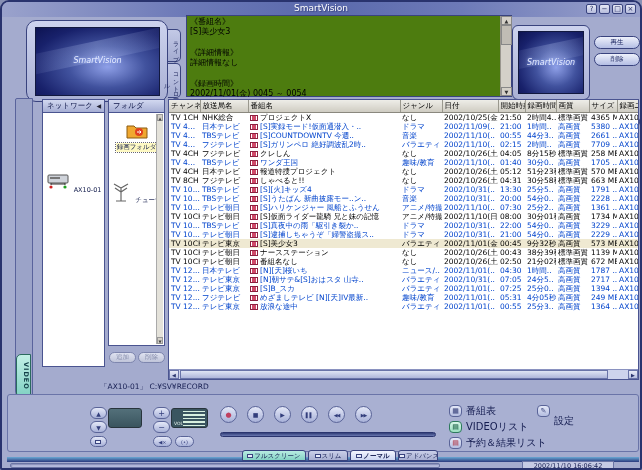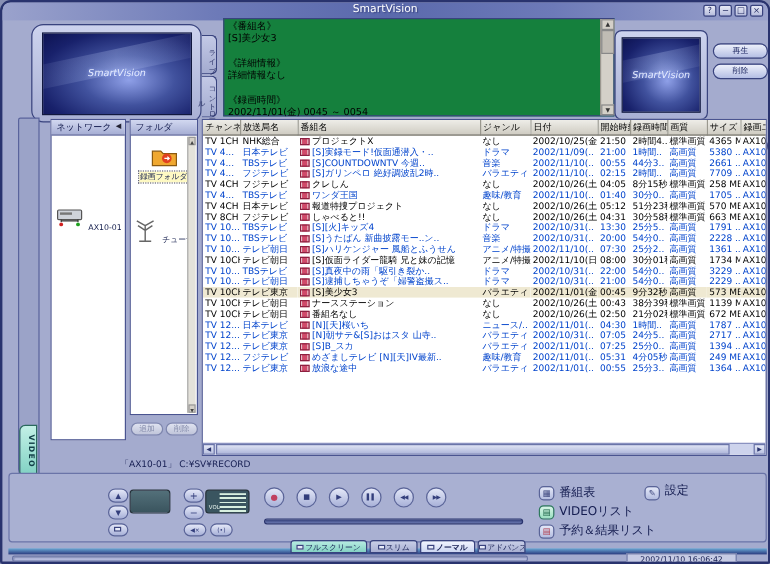--- a/index.html
+++ b/index.html
@@ -21,21 +21,21 @@
     overflow:hidden;}
   .video:before{content:"";position:absolute;left:-20%;top:20%;width:140%;height:30%;
     background:linear-gradient(100deg,transparent,rgba(200,215,255,.25),transparent);transform:rotate(-12deg);}
   .logo{position:absolute;left:0;right:0;top:42%;text-align:center;font-style:italic;font-size:8px;
     color:#e6ecff;text-shadow:0 0 3px #9ab2ff;}
   
   .vtab{position:absolute;width:13px;background:linear-gradient(#c3c9e6,#a3abd0);border:1px solid #39437e;
     border-left:none;border-radius:0 5px 5px 0;writing-mode:vertical-rl;font-size:6px;color:#20285e;
     text-align:center;padding-top:3px;}
   
-  .info{position:absolute;left:184px;top:13px;width:326px;height:82px;background:#15803d;border:1px solid #39437e;}
+  .info{position:absolute;left:184px;top:13px;width:326px;height:82px;background:#4d7c0f;border:1px solid #39437e;}
   .info-text{position:absolute;left:3px;top:1px;right:13px;font-size:8px;line-height:10.3px;color:#000;white-space:pre;}
   .vsb{position:absolute;top:0;right:0;bottom:0;width:11px;background:#d4d0c8;border-left:1px solid #9a968e;}
   .vsb .arr{position:absolute;left:0;width:11px;height:9px;background:#d4d0c8;border:1px solid #888;
     font-size:5px;text-align:center;line-height:8px;color:#333;}
   .vsb .thumb{position:absolute;left:0;top:9px;width:11px;height:20px;background:#c0bcb4;border:1px solid #888;}
   
   .abtn{position:absolute;left:592px;width:46px;height:13px;border-radius:7px;border:1px solid #39437e;
     background:linear-gradient(#eef1fb,#b4bee4);font-size:6.5px;text-align:center;line-height:11px;color:#16205c;}
   .abtn.dis{color:#858cab;background:linear-gradient(#d9dcea,#bfc4da);border-color:#7e86ae;margin-top:46px;}
   
@@ -529,21 +529,21 @@
     <div class="rbtn" style="left:239px;top:11px;width:17px;height:17px;font-size:6px;line-height:16px;">■</div>
     <div class="rbtn" style="left:266px;top:11px;width:17px;height:17px;font-size:6px;line-height:16px;">▶</div>
     <div class="rbtn" style="left:293px;top:11px;width:17px;height:17px;font-size:5px;line-height:16px;letter-spacing:0;">▌▌</div>
     <div class="rbtn" style="left:320px;top:11px;width:17px;height:17px;font-size:5px;line-height:16px;letter-spacing:-1px;">◀◀</div>
     <div class="rbtn" style="left:347px;top:11px;width:17px;height:17px;font-size:5px;line-height:16px;letter-spacing:-1px;">▶▶</div>
     <div class="seek"></div>
 
     <div class="fico" style="left:441px;top:10px;">▦</div>
     <div class="flbl" style="left:458px;top:10px;">番組表</div>
     <div class="fico" style="left:529px;top:10px;">✎</div>
-    <div class="flbl" style="left:546px;top:9px;">設定</div>
+    <div class="flbl" style="left:546px;top:20px;">設定</div>
     <div class="fico green" style="left:441px;top:26px;">▤</div>
     <div class="flbl" style="left:458px;top:26px;">VIDEOリスト</div>
     <div class="fico red" style="left:441px;top:42px;">▤</div>
     <div class="flbl" style="left:458px;top:42px;">予約＆結果リスト</div>
   </div>
 
   <div class="tabline"></div>
   <div class="mtab teal" style="left:240px;width:64px;"><span class="winicon"></span><span>フルスクリーン</span></div>
   <div class="mtab" style="left:306px;width:40px;"><span class="winicon"></span><span>スリム</span></div>
   <div class="mtab active" style="left:348px;width:46px;"><span class="winicon"></span><span>ノーマル</span></div>

